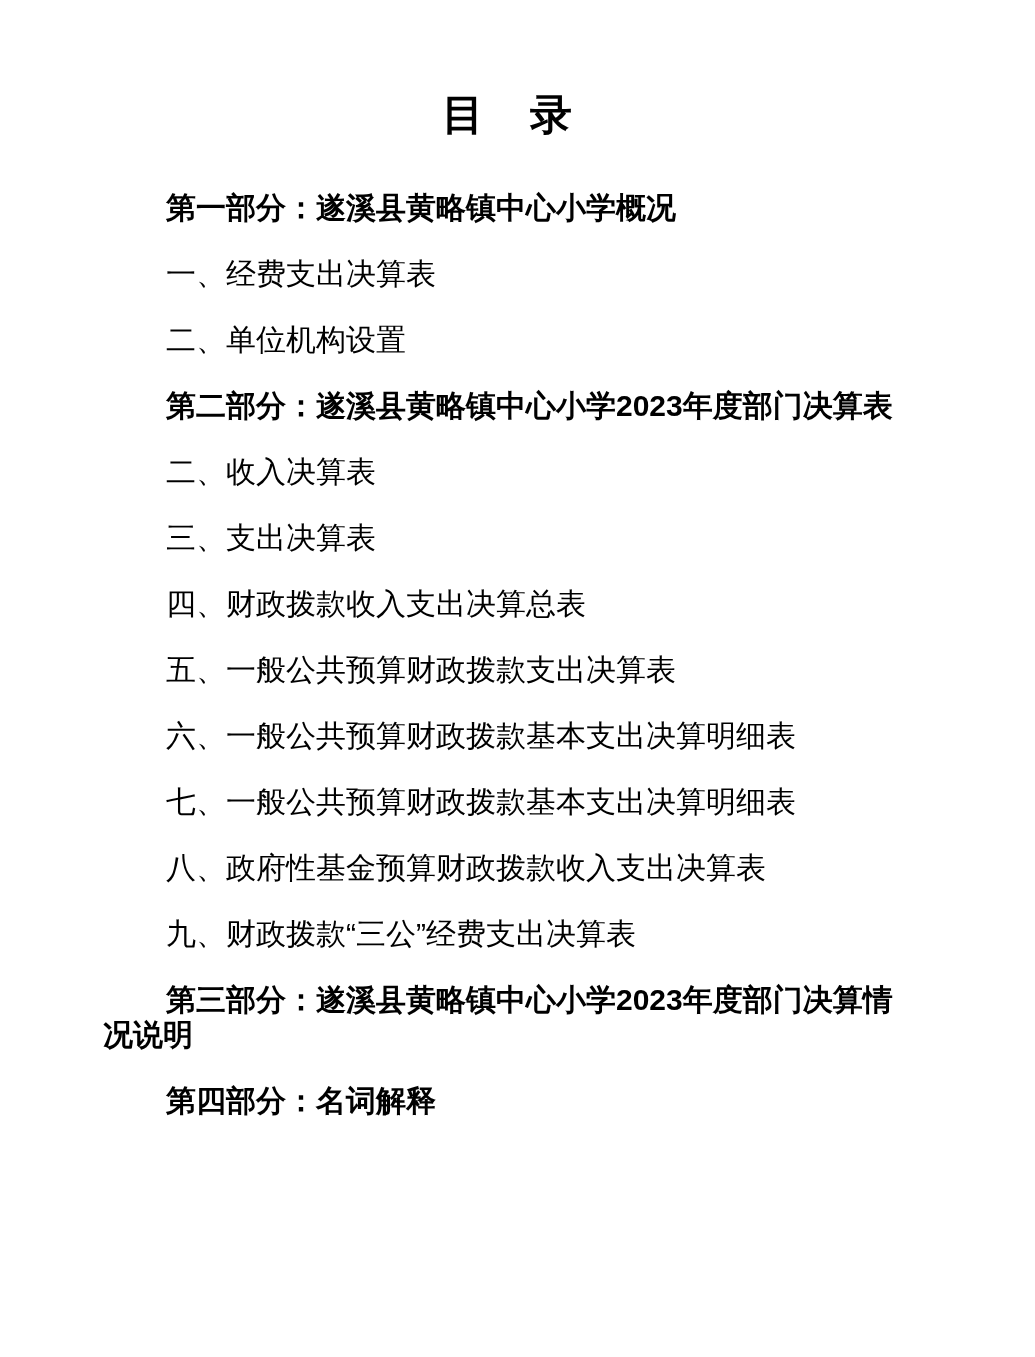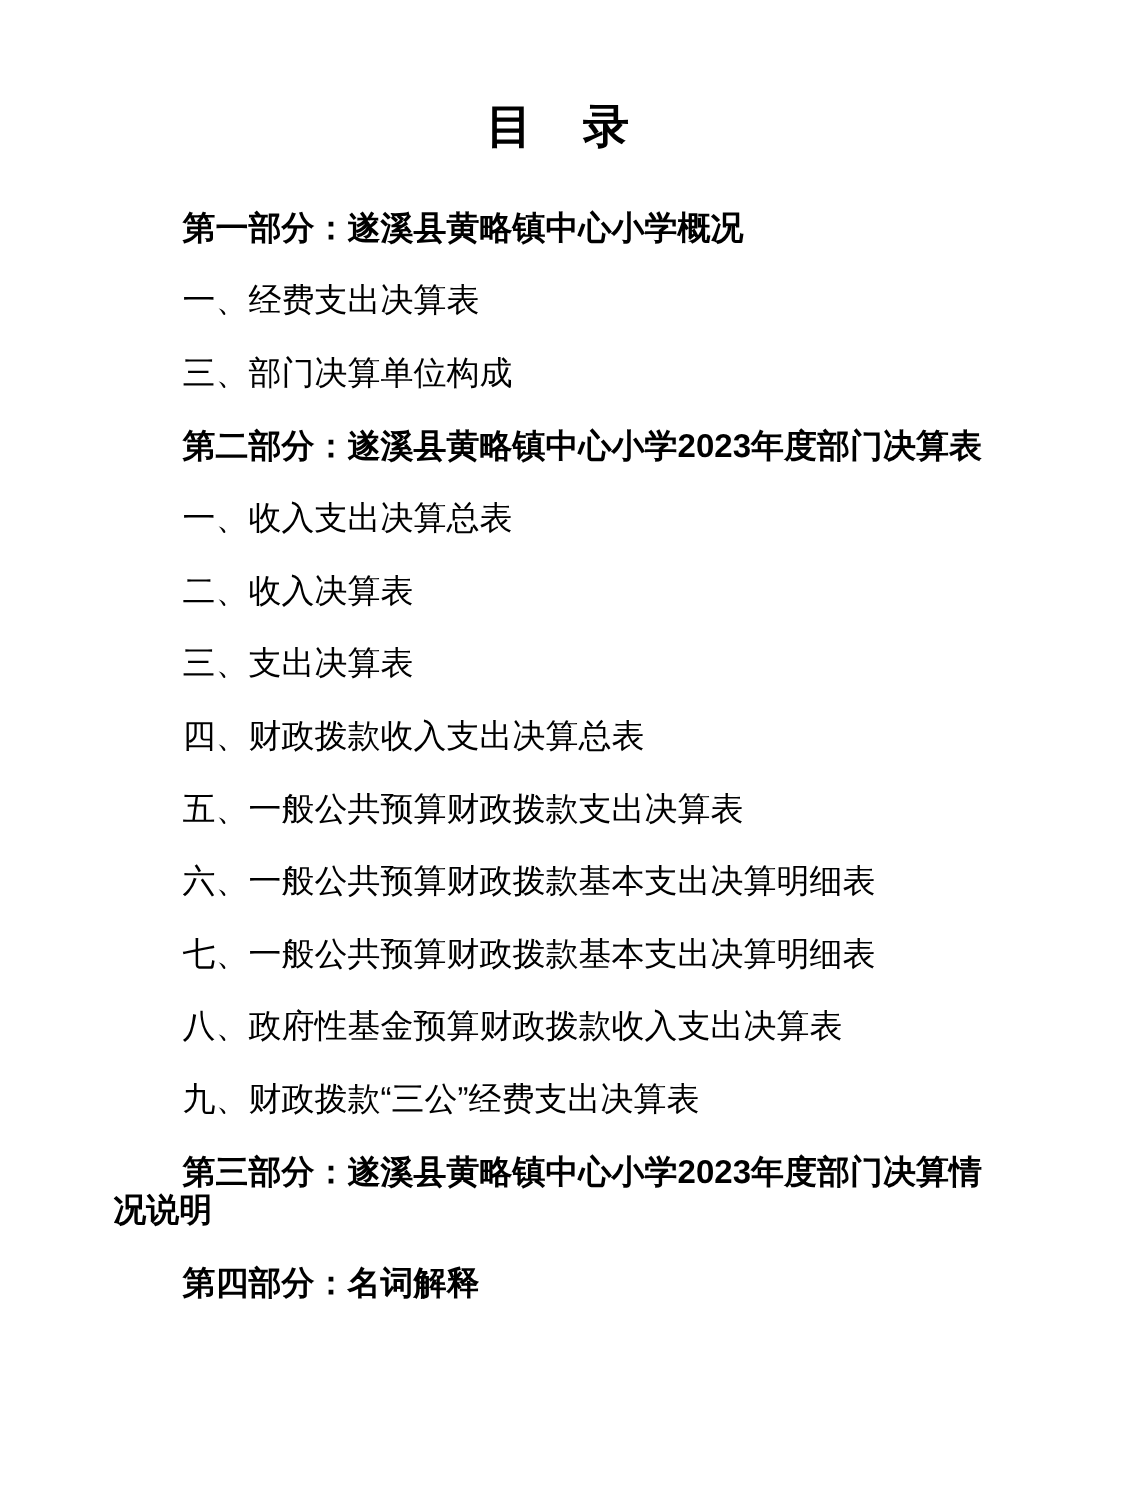--- a/index.html
+++ b/index.html
@@ -43,24 +43,23 @@
 </style>
 </head>
 <body>
 
 <div class="page">
 
   <h1 class="doc-title">目　录</h1>
 
   <p class="toc-entry heading">第一部分：遂溪县黄略镇中心小学概况</p>
   <p class="toc-entry">一、经费支出决算表</p>
-  <p class="toc-entry">三、部门决算单位构成</p>
+  <p class="toc-entry">二、单位机构设置</p>
 
   <p class="toc-entry heading">第二部分：遂溪县黄略镇中心小学2023年度部门决算表</p>
-  <p class="toc-entry">一、收入支出决算总表</p>
   <p class="toc-entry">二、收入决算表</p>
   <p class="toc-entry">三、支出决算表</p>
   <p class="toc-entry">四、财政拨款收入支出决算总表</p>
   <p class="toc-entry">五、一般公共预算财政拨款支出决算表</p>
   <p class="toc-entry">六、一般公共预算财政拨款基本支出决算明细表</p>
   <p class="toc-entry">七、一般公共预算财政拨款基本支出决算明细表</p>
   <p class="toc-entry">八、政府性基金预算财政拨款收入支出决算表</p>
   <p class="toc-entry">九、财政拨款“三公”经费支出决算表</p>
 
   <p class="toc-entry heading">第三部分：遂溪县黄略镇中心小学2023年度部门决算情况说明</p>

